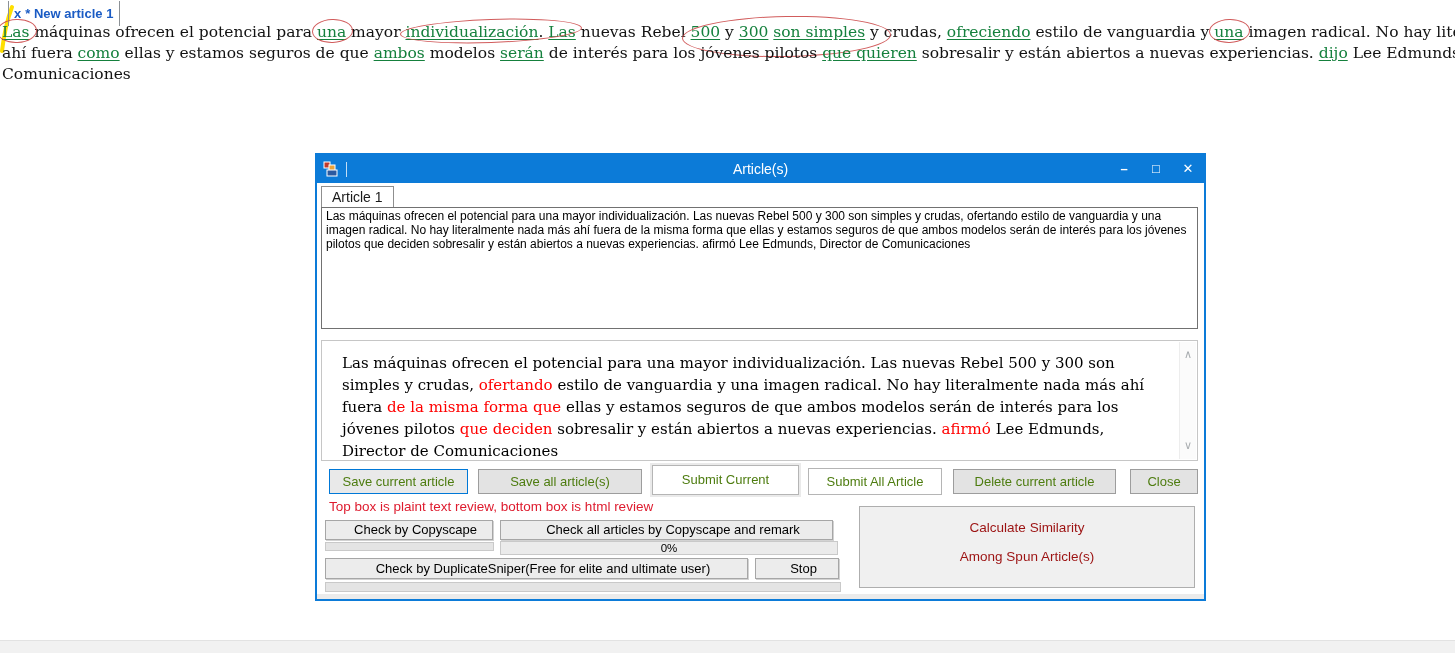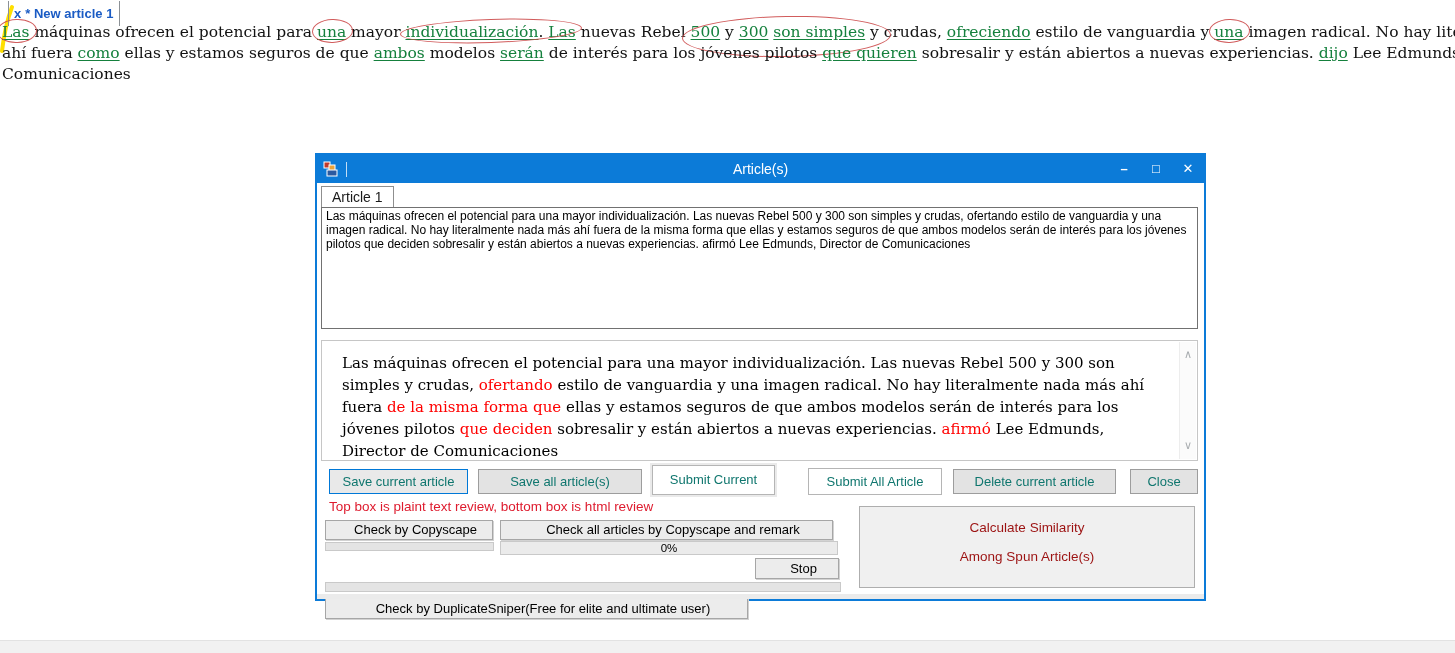--- a/index.html
+++ b/index.html
@@ -64,41 +64,41 @@
     color:#000;overflow:hidden;background:#fff;
   }
   .seg-red{color:#ff0000;}
   .sb{position:absolute;top:1px;right:1px;bottom:1px;width:16px;background:#fbfbfb;border-left:1px solid #ededed;}
   .sb-arrow{position:absolute;left:0;width:16px;text-align:center;color:#a9adb0;font-size:11px;}
   .sb-up{top:2px;}
   .sb-down{bottom:2px;}
   
   .btn{
     position:absolute;top:314px;height:25px;box-sizing:border-box;text-align:center;
-    background:#e3e3e3;border:1px solid #9d9d9d;font-size:13px;line-height:23px;color:#0f766e;cursor:default;
+    background:#e3e3e3;border:1px solid #9d9d9d;font-size:13px;line-height:23px;color:#4d7c0f;cursor:default;
   }
   #btn-save-current{left:12px;width:139px;border:1px solid #0078d7;background:#e9e9e9;}
   #btn-save-all{left:161px;width:164px;}
-  #btn-submit-current{left:335px;top:310px;height:30px;width:123px;background:#fff;border:1px solid #b5b5b5;box-shadow:0 0 0 2px #eaeaea;line-height:28px;}
+  #btn-submit-current{left:335px;top:310px;height:30px;width:147px;background:#fff;border:1px solid #b5b5b5;box-shadow:0 0 0 2px #eaeaea;line-height:28px;}
   #btn-submit-all{left:491px;top:313px;height:27px;width:134px;background:#fff;border:1px solid #b5b5b5;line-height:25px;}
   #btn-delete{left:636px;width:163px;}
   #btn-close{left:813px;width:68px;}
   
   #note{
     position:absolute;left:12px;top:344px;font-size:13.5px;color:#de1b2e;white-space:nowrap;
   }
   
   .cs-btn{
     position:absolute;box-sizing:border-box;text-align:center;cursor:default;
     background:#ececec;border:1px solid #a6a6a6;box-shadow:1px 1px 0 #d2d2d2;
     font-size:13px;color:#000;padding-left:13px;
   }
   #btn-cs1{left:8px;top:365px;width:168px;height:20px;line-height:18px;}
   #btn-cs-all{left:183px;top:365px;width:333px;height:20px;line-height:18px;}
-  #btn-dup{left:8px;top:403px;width:423px;height:21px;line-height:19px;margin-top:40px;}
+  #btn-dup{left:8px;top:403px;width:423px;height:21px;line-height:19px;}
   #btn-stop{left:438px;top:403px;width:84px;height:21px;line-height:19px;}
   .pbar{
     position:absolute;background:#e4e4e4;border:1px solid #c9c9c9;box-sizing:border-box;
     text-align:center;font-size:11.5px;color:#000;
   }
   #bar1{left:8px;top:387px;width:169px;height:9px;}
   #bar2{left:183px;top:386px;width:338px;height:14px;line-height:13px;background:#ebebeb;}
   #bar3{left:8px;top:427px;width:516px;height:10px;}
   
   #sim-panel{

